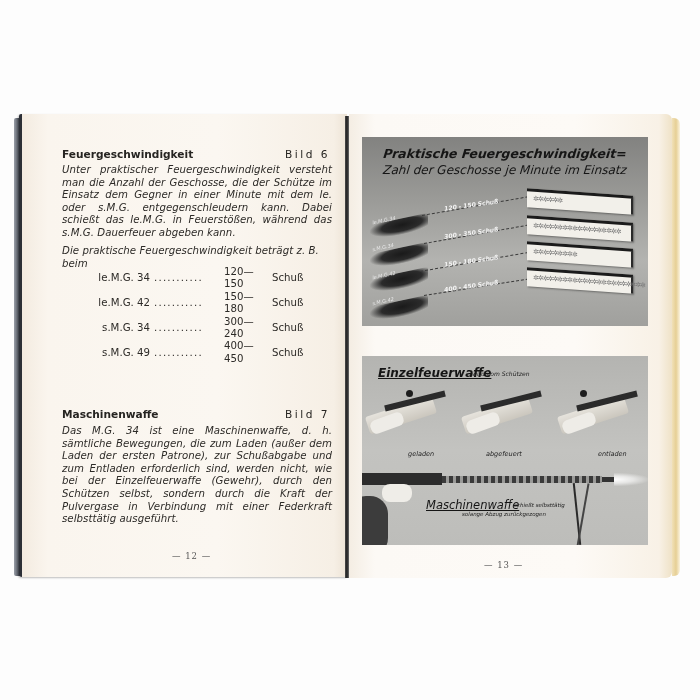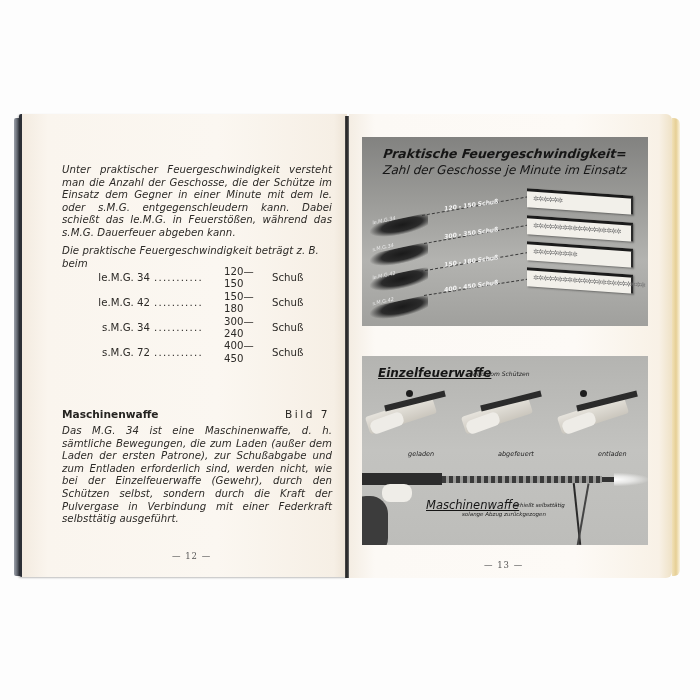--- a/index.html
+++ b/index.html
@@ -181,20 +181,24 @@
 </head>
 <body>
 
 <div class="book">
   <div class="page-left-edge"></div>
   <div class="page-left"></div>
   <div class="spine"></div>
   <div class="page-right"></div>
   <div class="page-right-edge"></div>
 
+  <div class="heading-row" style="top:148px;">
+    <span class="title">Feuergeschwindigkeit</span>
+    <span class="bild">Bild 6</span>
+  </div>
 
   <div class="text-block para" style="top:164px;">
     <p>Unter praktischer Feuergeschwindigkeit versteht man die Anzahl der Geschosse, die der Schütze im Einsatz dem Gegner in einer Minute mit dem le. oder s.M.G. entgegenschleudern kann. Dabei schießt das le.M.G. in Feuerstößen, während das s.M.G. Dauerfeuer abgeben kann.</p>
   </div>
   <div class="text-block" style="top:245px;">
     <p>Die praktische Feuergeschwindigkeit beträgt z. B. beim</p>
   </div>
 
   <div class="rates">
     <div class="rate-row">
@@ -209,21 +213,21 @@
       <span class="rate-range">150—180</span>
       <span>Schuß</span>
     </div>
     <div class="rate-row">
       <span class="rate-model">s.M.G. 34</span>
       <span class="rate-dots">...........</span>
       <span class="rate-range">300—240</span>
       <span>Schuß</span>
     </div>
     <div class="rate-row">
-      <span class="rate-model">s.M.G. 72</span>
+      <span class="rate-model">s.M.G. 49</span>
       <span class="rate-dots">...........</span>
       <span class="rate-range">400—450</span>
       <span>Schuß</span>
     </div>
   </div>
 
 
   <div class="heading-row" style="top:408px;">
     <span class="title">Maschinenwaffe</span>
     <span class="bild">Bild 7</span>
@@ -282,21 +286,21 @@
         <div class="hand"></div>
         <div class="bolt"></div>
     </div>
     <div class="rifle-cap" style="left:46px; top:80px;">geladen</div>
 
     <div class="rifle" style="left:100px; top:34px;">
       <div class="stock"></div>
         <div class="barrel"></div>
         <div class="hand"></div>
     </div>
-    <div class="rifle-cap" style="left:136px; top:80px;">abgefeuert</div>
+    <div class="rifle-cap" style="left:124px; top:80px;">abgefeuert</div>
 
     <div class="rifle" style="left:196px; top:34px;">
       <div class="stock"></div>
         <div class="barrel"></div>
         <div class="hand"></div>
         <div class="bolt" style="left:22px;"></div>
     </div>
     <div class="rifle-cap" style="left:236px; top:80px;">entladen</div>
 
     <div class="mg">

